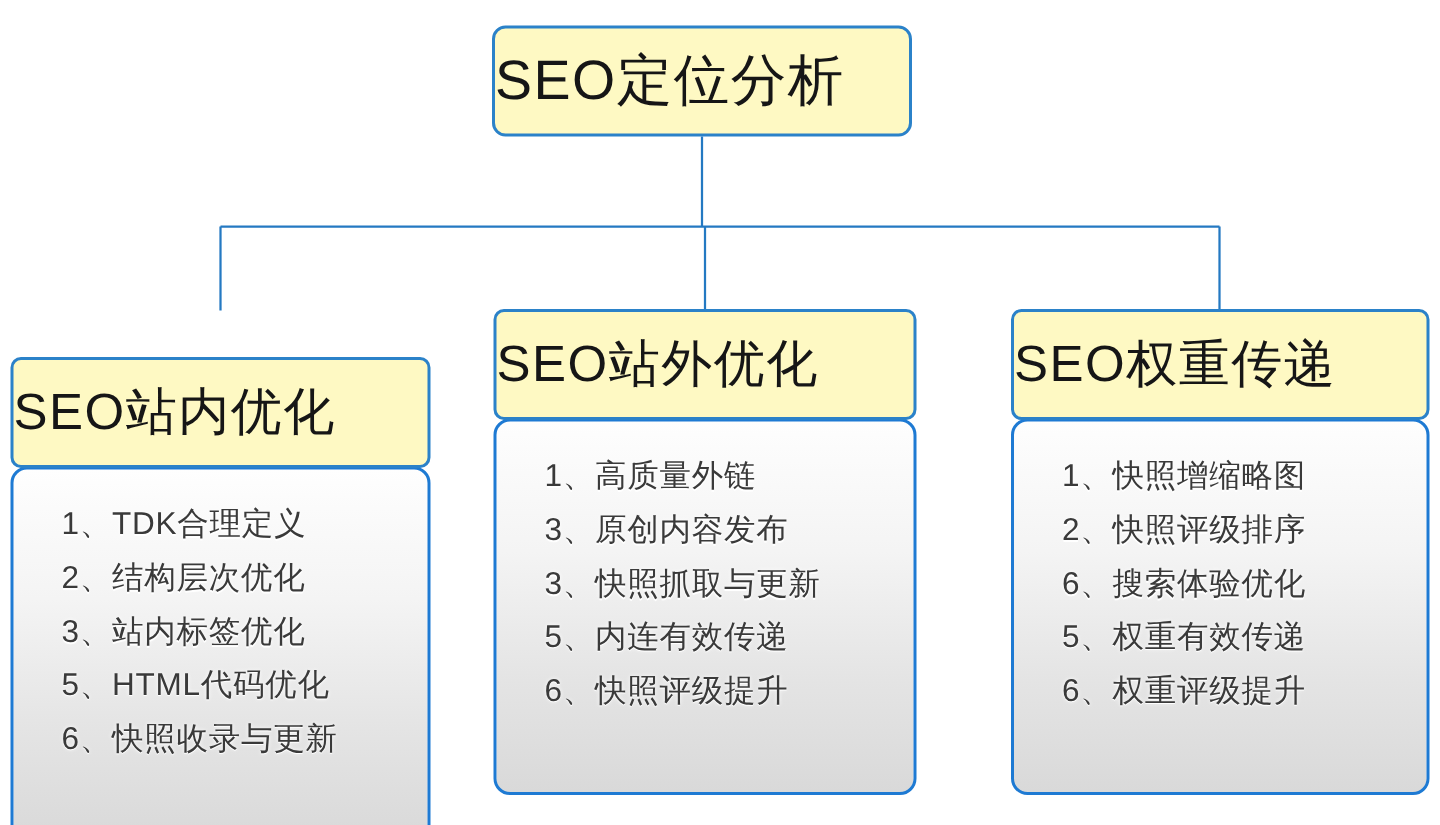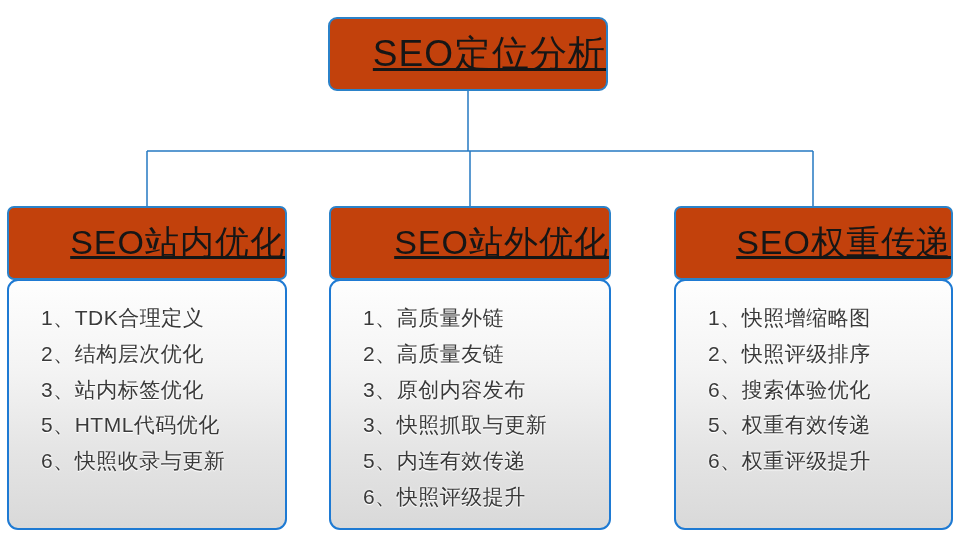--- a/index.html
+++ b/index.html
@@ -1,38 +1,38 @@
 <!DOCTYPE html>
 <html><head>
 <meta charset="utf-8">
 <style>
   html,body{margin:0;padding:0;background:#ffffff;}
   body{
     width:960px;height:550px;position:relative;overflow:hidden;
     font-family:"Liberation Sans","DejaVu Sans",sans-serif;
   }
   .node{
-    position:absolute;box-sizing:border-box;background:#c2410c;
-    border:2px solid #2b82c9;display:flex;align-items:center;justify-content:flex-end;text-decoration:underline;
+    position:absolute;box-sizing:border-box;background:#fef9c3;
+    border:2px solid #2b82c9;display:flex;align-items:center;justify-content:flex-start;
   }
   .root-node{
     left:328px;top:17px;width:280px;height:74px;border-radius:9px;
     font-size:37px;color:#161616;letter-spacing:1px;white-space:nowrap;
   }
   .branch-header{
     top:206px;height:74px;border-radius:7px;
     font-size:34px;color:#161616;letter-spacing:1px;white-space:nowrap;z-index:2;
   }
   .branch-list{
     position:absolute;box-sizing:border-box;top:279px;height:251px;
     border:2px solid #1e7ad3;border-radius:11px;
     background:linear-gradient(180deg,#fefefe 0%,#f4f4f4 35%,#e4e4e4 70%,#d9d9d9 100%);
     padding:19px 10px 0 32px;z-index:1;
   }
-  .col1{left:7px;width:280px;}
+  .col1{left:7px;width:280px;margin-top:32px;}
   .col2{left:329px;width:282px;}
   .col3{left:674px;width:279px;}
   .list-item{
     font-size:21px;line-height:35.8px;color:#3a3a3a;white-space:nowrap;
     text-shadow:0 1px 0 #ffffff,0 0 3px #ffffff;letter-spacing:0.5px;
   }
   .connector-svg{position:absolute;left:0;top:0;pointer-events:none;z-index:0;}
 </style>
 </head>
 <body>
@@ -58,21 +58,20 @@
   <div class="list-item">3、站内标签优化</div>
   <div class="list-item">5、HTML代码优化</div>
   <div class="list-item">6、快照收录与更新</div>
 </div>
 
 <div class="node branch-header col2">
   <span>SEO站外优化</span>
 </div>
 <div class="branch-list col2">
   <div class="list-item">1、高质量外链</div>
-  <div class="list-item">2、高质量友链</div>
   <div class="list-item">3、原创内容发布</div>
   <div class="list-item">3、快照抓取与更新</div>
   <div class="list-item">5、内连有效传递</div>
   <div class="list-item">6、快照评级提升</div>
 </div>
 
 <div class="node branch-header col3">
   <span>SEO权重传递</span>
 </div>
 <div class="branch-list col3">

